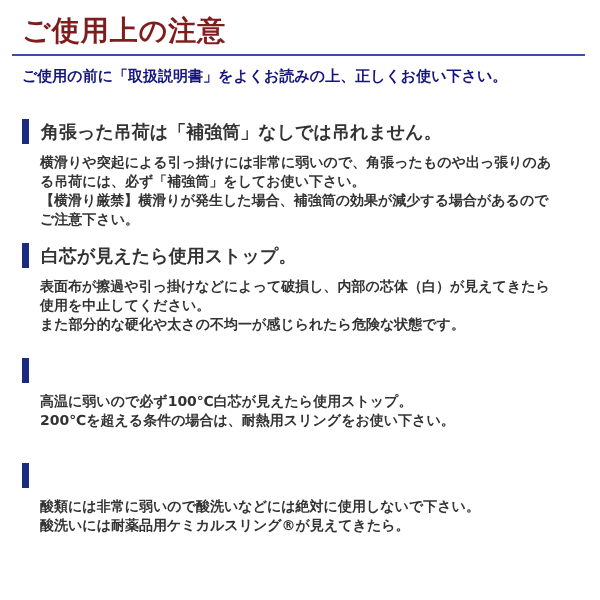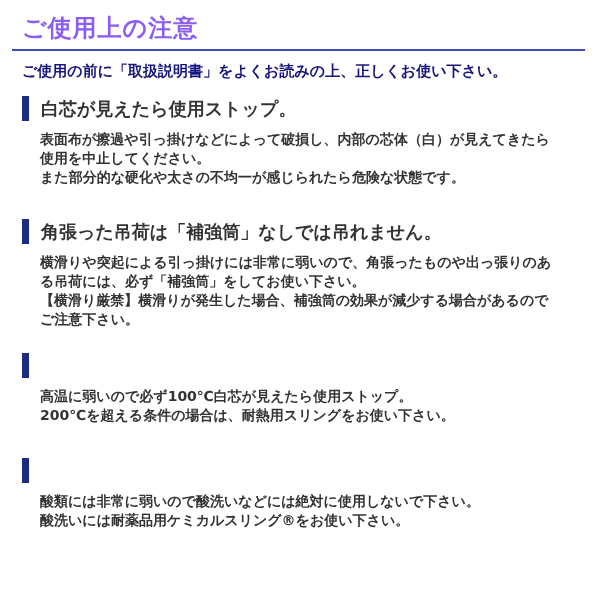--- a/index.html
+++ b/index.html
@@ -9,23 +9,23 @@
     font-family: "DejaVu Sans", "Liberation Sans", sans-serif;
     overflow: hidden;
   }
   .page {
     width: 600px; height: 600px;
     background: #ffffff;
     padding: 14px 15px 0 22px;
     overflow: hidden;
   }
   .page-title {
-    font-size: 24px;
+    font-size: 28px;
     font-weight: bold;
-    color: #8b5cf6;
+    color: #7f1d1d;
     line-height: 1.2;
     letter-spacing: 1px;
   }
   .title-divider {
     width: 573px;
     height: 2px;
     background: #3a4cb4;
     margin: 6px 0 0 -10px;
   }
   .intro-note {
@@ -69,58 +69,58 @@
 </style>
 </head>
 <body>
 
 <div class="page">
 
   <h1 class="page-title">ご使用上の注意</h1>
   <div class="title-divider"></div>
   <p class="intro-note">ご使用の前に「取扱説明書」をよくお読みの上、正しくお使い下さい。</p>
 
-  <section class="section s1">
-    <div class="sec-head">
-      <span class="marker-bar"></span>
-      <h2 class="sec-heading">白芯が見えたら使用ストップ。</h2>
-    </div>
-    <div class="sec-body">
-      <div class="body-line">表面布が擦過や引っ掛けなどによって破損し、内部の芯体（白）が見えてきたら</div>
-      <div class="body-line">使用を中止してください。</div>
-      <div class="body-line">また部分的な硬化や太さの不均一が感じられたら危険な状態です。</div>
-    </div>
-  </section>
-
   <section class="section s2">
     <div class="sec-head">
       <span class="marker-bar"></span>
       <h2 class="sec-heading">角張った吊荷は「補強筒」なしでは吊れません。</h2>
     </div>
     <div class="sec-body">
       <div class="body-line">横滑りや突起による引っ掛けには非常に弱いので、角張ったものや出っ張りのあ</div>
       <div class="body-line">る吊荷には、必ず「補強筒」をしてお使い下さい。</div>
       <div class="body-line">【横滑り厳禁】横滑りが発生した場合、補強筒の効果が減少する場合があるので</div>
       <div class="body-line">ご注意下さい。</div>
+    </div>
+  </section>
+
+  <section class="section s1">
+    <div class="sec-head">
+      <span class="marker-bar"></span>
+      <h2 class="sec-heading">白芯が見えたら使用ストップ。</h2>
+    </div>
+    <div class="sec-body">
+      <div class="body-line">表面布が擦過や引っ掛けなどによって破損し、内部の芯体（白）が見えてきたら</div>
+      <div class="body-line">使用を中止してください。</div>
+      <div class="body-line">また部分的な硬化や太さの不均一が感じられたら危険な状態です。</div>
     </div>
   </section>
 
   <section class="section s3">
     <div class="sec-head">
       <span class="marker-bar"></span>
     </div>
     <div class="sec-body">
       <div class="body-line">高温に弱いので必ず100℃白芯が見えたら使用ストップ。</div>
       <div class="body-line">200℃を超える条件の場合は、耐熱用スリングをお使い下さい。</div>
     </div>
   </section>
 
   <section class="section s4">
     <div class="sec-head">
       <span class="marker-bar"></span>
     </div>
     <div class="sec-body">
       <div class="body-line">酸類には非常に弱いので酸洗いなどには絶対に使用しないで下さい。</div>
-      <div class="body-line">酸洗いには耐薬品用ケミカルスリング®をお使い下さい。</div>
+      <div class="body-line">酸洗いには耐薬品用ケミカルスリング®が見えてきたら。</div>
     </div>
   </section>
 
 </div>
 
 </body></html>

